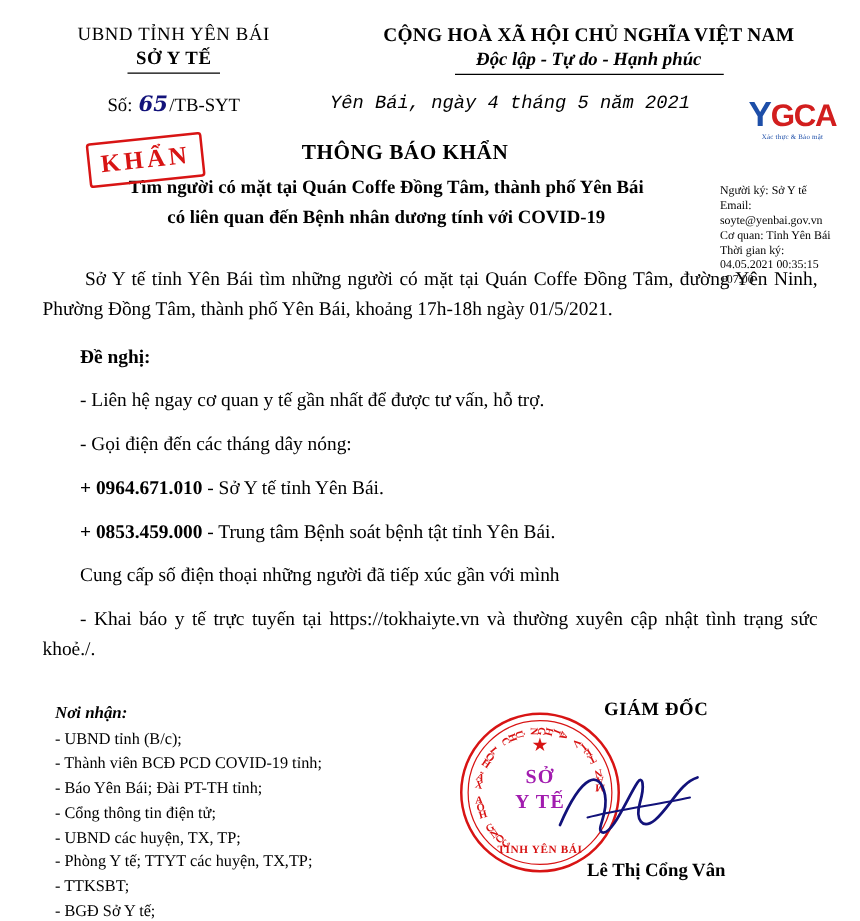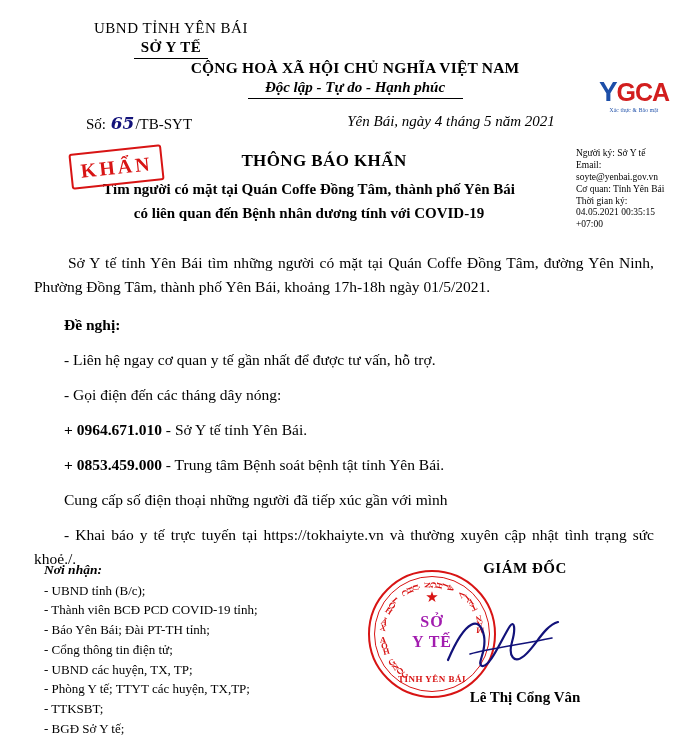--- a/index.html
+++ b/index.html
@@ -17,23 +17,22 @@
   }
   .page {
     position: relative;
     width: 688px;
     height: 737px;
   }
 
   
   .header {
     display: flex;
-    flex-direction: column;
+    flex-direction: row;
     padding-top: 20px;
-    padding-left: 32px;
   }
   .header-left {
     width: 250px;
     text-align: center;
     padding-left: 14px;
   }
   .header-right {
     flex: 1;
     text-align: center;
     padding-right: 10px;
@@ -81,24 +80,24 @@
   .number-hand {
     font-family: "DejaVu Serif", serif;
     font-style: italic;
     font-weight: bold;
     font-size: 17px;
     color: #12127a;
     padding: 0 1px;
   }
   .date-box {
     flex: 1;
-    text-align: center;
     font-size: 15px;
     font-style: italic;
     padding-right: 50px;
+    font-family: Liberation Mono, monospace;
   }
 
   
   .gca {
     position: absolute;
     right: 8px;
     top: 78px;
     width: 92px;
     text-align: center;
   }

